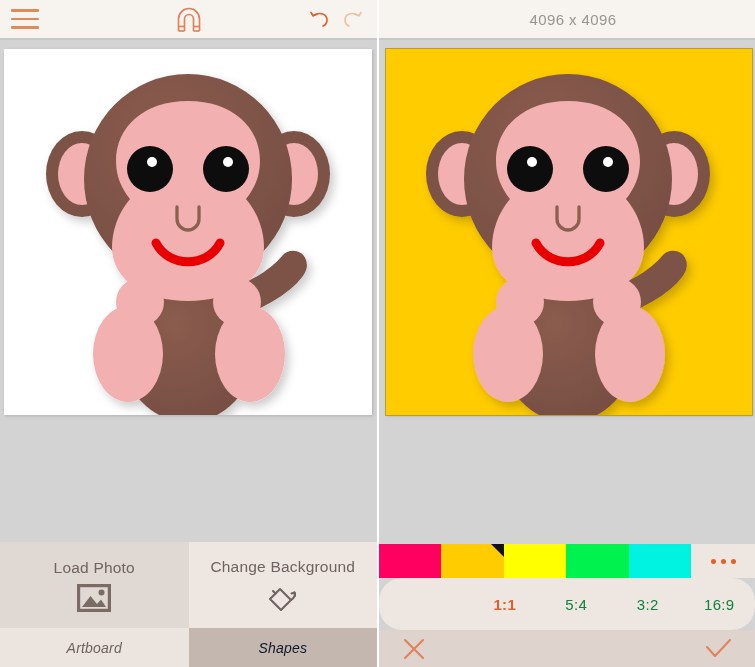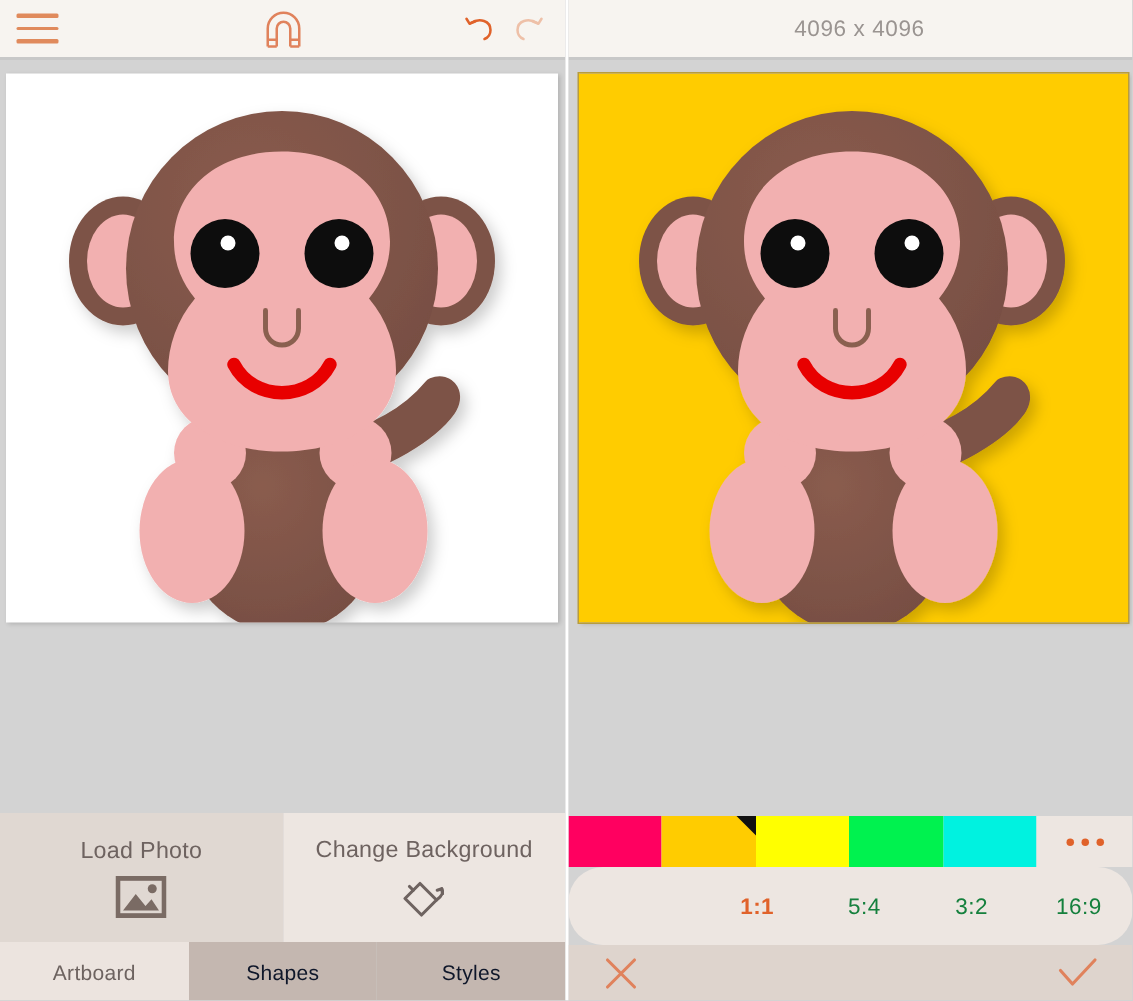--- a/index.html
+++ b/index.html
@@ -112,20 +112,21 @@
   .action.bg   { background: #ede6e1; }
   .action-label {
     font-size: 15.5px;
     color: #6e6360;
     letter-spacing: .2px;
   }
   .tabbar {
     flex: 0 0 39px;
     display: flex;
     height: 39px;
+    font-style: italic;
   }
   .tab {
     flex: 1 1 33.33%;
     display: flex; align-items: center; justify-content: center;
     font-size: 14px;
     letter-spacing: .2px;
     cursor: pointer;
   }
   .tab.active { background: #ece4df; color: #6d6360; }
   .tab.inactive { background: #c4b7b0; color: #0f172a; }
@@ -304,23 +305,20 @@
         </svg>
       </div>
     </div>
 
     <div class="tabbar">
       <div class="tab active">
         <span>Artboard</span>
       </div>
       <div class="tab inactive">
         <span>Shapes</span>
-      </div>
-      <div class="tab inactive">
-        <span>Styles</span>
       </div>
     </div>
   </div>
 
   <div class="panel right">
 
     <div class="topbar">
       <div class="dims">4096 x 4096</div>
     </div>
     <div class="topbar-sep"></div>

